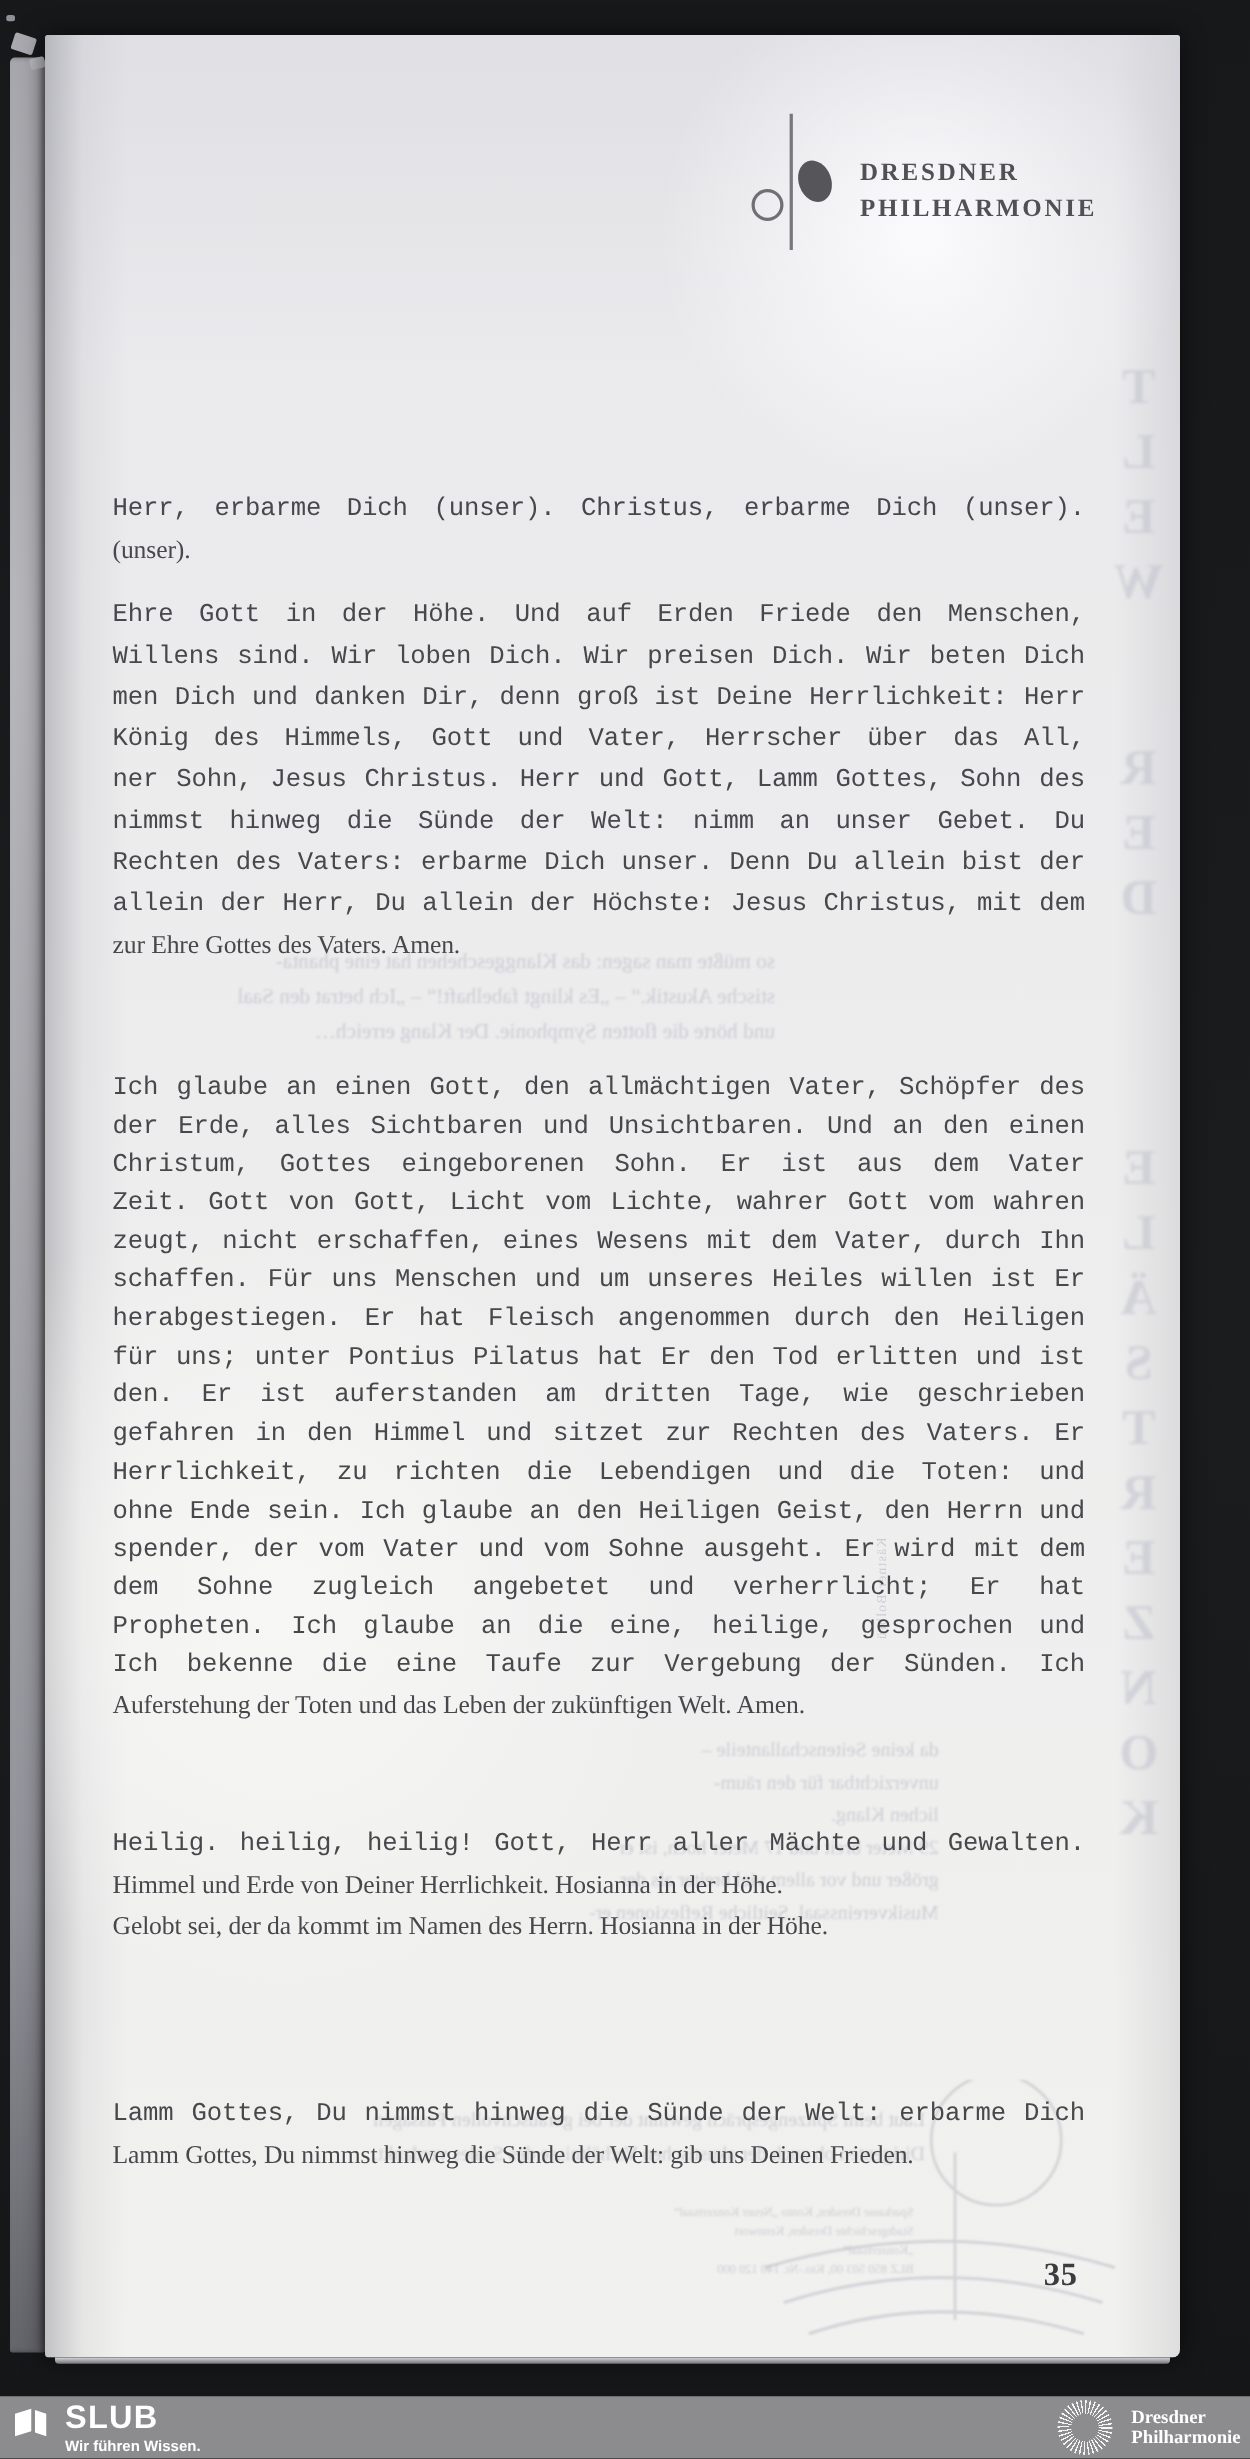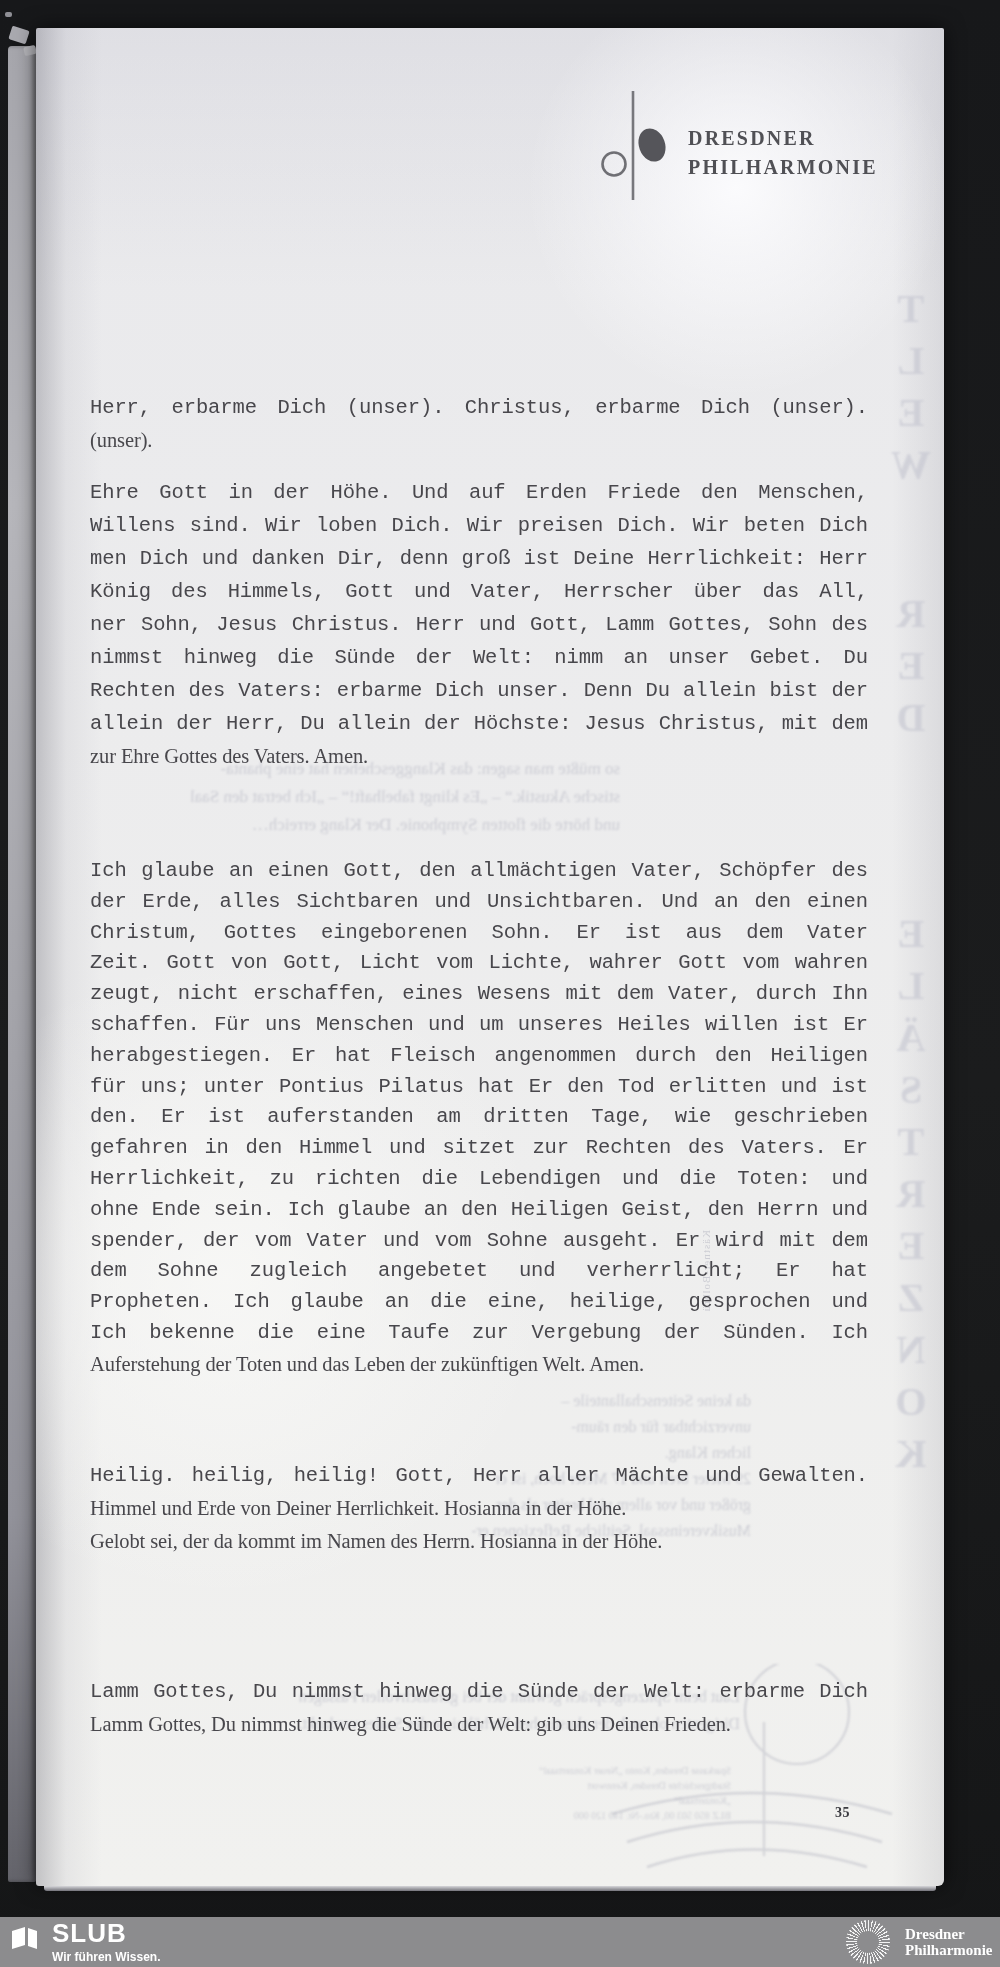--- a/index.html
+++ b/index.html
@@ -30,21 +30,21 @@
   .dp-mark{position:absolute;left:560px;top:55px;}
   .wordmark{position:absolute;left:652px;top:96px;color:#505055;font-size:20px;font-weight:600;
     letter-spacing:2.2px;line-height:29px;}
   
   .text-col{position:absolute;left:54px;top:0;width:778px;color:#48474c;font-size:20.5px;letter-spacing:-.1px;}
   .para{position:absolute;width:778px;}
   .para .tl{height:33px;line-height:33px;overflow:hidden;white-space:normal;}
   .para.lh-tight .tl{height:30.8px;line-height:30.8px;}
   .tl.just{text-align:justify;text-align-last:justify;font-family:Liberation Mono, monospace;}
   .p-kyrie{top:363px}.p-gloria{top:448px}.p-credo{top:828px}.p-sanctus{top:1431px}.p-agnus{top:1647px}
-  .page-num{position:absolute;left:799px;top:1777px;font-size:14px;font-weight:bold;color:#3b3b40;letter-spacing:.5px;}
+  .page-num{position:absolute;left:799px;top:1777px;font-size:26px;font-weight:bold;color:#3b3b40;letter-spacing:.5px;}
   
   .gblock{position:absolute;transform:scaleX(-1);filter:blur(1px);color:#b6b7c3;opacity:.6;
     font-family:"Liberation Serif",serif;}
   .spine-stack{position:absolute;left:852px;width:46px;text-align:center;transform:scaleX(-1);
     filter:blur(1.2px);color:#c3c4cf;opacity:.6;font-size:40px;line-height:52px;font-weight:bold;}
   .ghost-credit{position:absolute;left:664px;top:1202px;writing-mode:vertical-rl;transform:scaleX(-1);
     filter:blur(.6px);font-size:11px;color:#b2b3bf;opacity:.55;letter-spacing:1px;}
   .ghost-arcs{position:absolute;left:556px;top:1636px;filter:blur(1px);opacity:.5;}
   
   .bar{position:absolute;left:0;bottom:0;width:1000px;height:50px;background:#8c8c8e;

